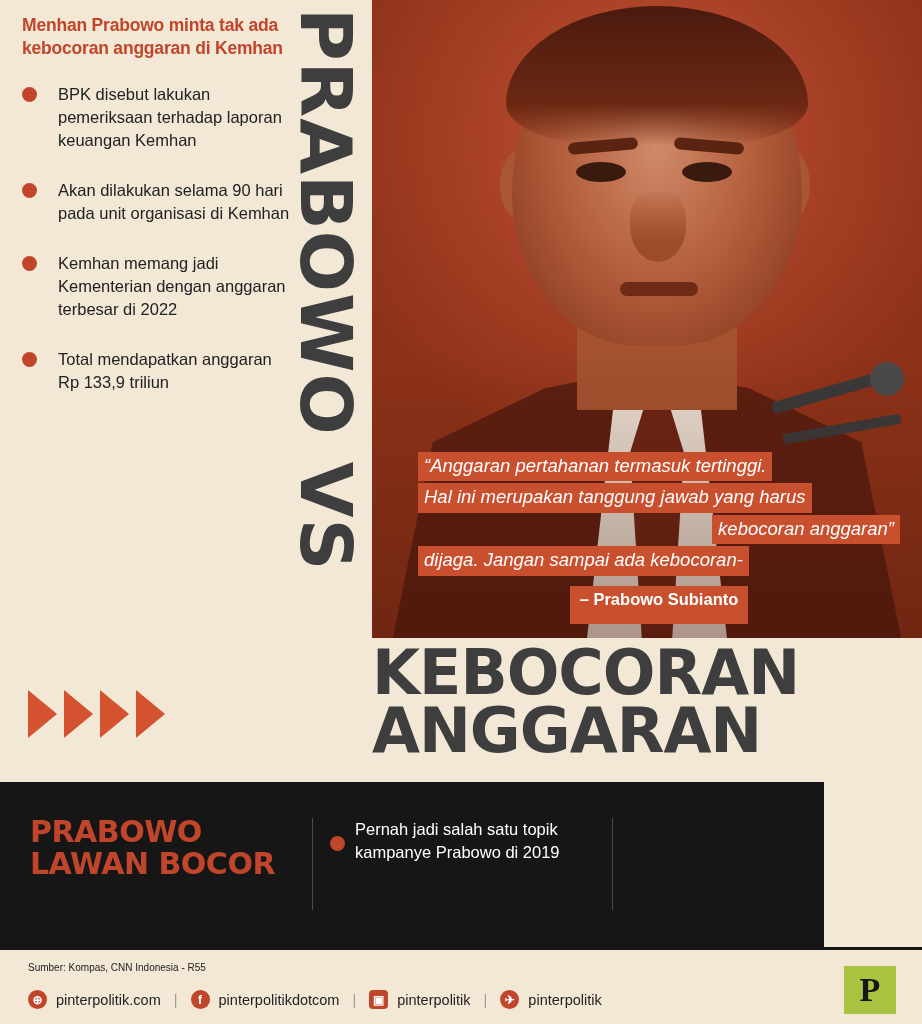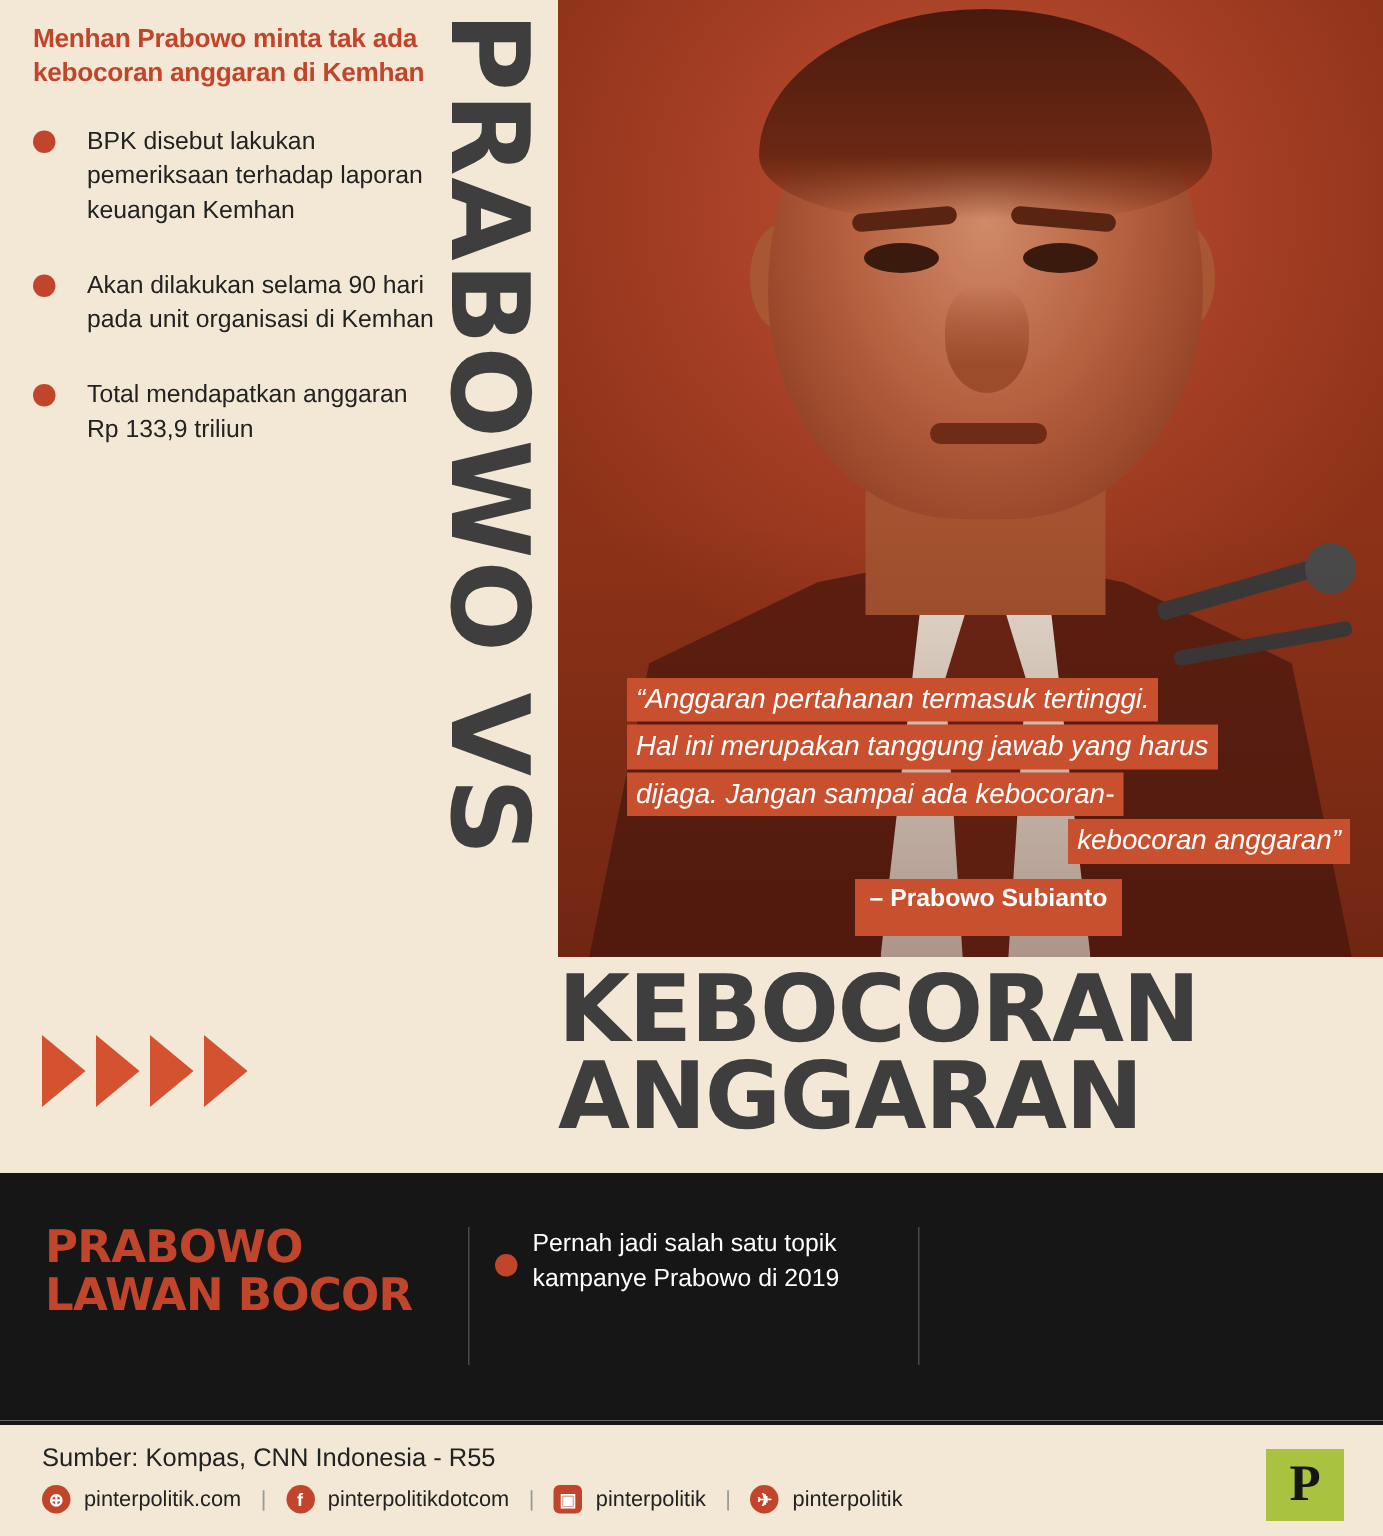--- a/index.html
+++ b/index.html
@@ -246,21 +246,21 @@
     font-weight: bold;
     color: #3e3e3e;
     letter-spacing: -1px;
     line-height: 0.94;
   }
 
   
   .dark {
     position: absolute;
     left: 0; top: 782px;
-    width: 922px; height: 165px;
+    width: 824px; height: 165px;
     background: #161616;
   }
   .dark-title {
     position: absolute;
     left: 30px; top: 34px;
     width: 290px;
     color: #c1452b;
     font-family: "DejaVu Sans", "Liberation Sans", sans-serif;
     font-size: 30px;
     font-weight: bold;
@@ -301,21 +301,21 @@
   .footer {
     position: absolute;
     left: 0; top: 947px;
     width: 922px; height: 77px;
     background: #f2e8d5;
     border-top: 3px solid #161616;
   }
   .source {
     position: absolute;
     left: 28px; top: 12px;
-    font-size: 17px;
+    font-size: 10px;
     color: #222;
   }
   .socials {
     position: absolute;
     left: 28px; top: 40px;
     display: flex;
     align-items: center;
     gap: 9px;
     font-size: 14.5px;
     color: #222;
@@ -357,20 +357,24 @@
       <div class="headline">Menhan Prabowo minta tak ada kebocoran anggaran di Kemhan</div>
 
       <div class="bullets">
         <div class="bullet">
           <span class="dot"></span>
           <span class="txt">BPK disebut lakukan pemeriksaan terhadap laporan keuangan Kemhan</span>
         </div>
         <div class="bullet">
           <span class="dot"></span>
           <span class="txt">Akan dilakukan selama 90 hari pada unit organisasi di Kemhan</span>
+        </div>
+        <div class="bullet">
+          <span class="dot"></span>
+          <span class="txt">Kemhan memang jadi Kementerian dengan anggaran terbesar di 2022</span>
         </div>
         <div class="bullet">
           <span class="dot"></span>
           <span class="txt">Total mendapatkan anggaran Rp 133,9 triliun</span>
         </div>
       </div>
     </div>
 
     <div class="arrows">
       <span class="arrow"></span>
@@ -405,25 +409,25 @@
       <div class="photo-shade"></div>
     </div>
 
     <div class="quote">
       <div class="lines">
         <span class="line">“Anggaran pertahanan termasuk tertinggi.</span>
       </div>
       <div class="lines">
         <span class="line">Hal ini merupakan tanggung jawab yang harus</span>
       </div>
+      <div class="lines right">
+        <span class="line">kebocoran anggaran”</span>
+      </div>
       <div class="lines">
         <span class="line">dijaga. Jangan sampai ada kebocoran-</span>
-      </div>
-      <div class="lines right">
-        <span class="line">kebocoran anggaran”</span>
       </div>
       <div class="attr-wrap">
         <span class="attr">– Prabowo Subianto</span>
       </div>
     </div>
 
     <div class="bigtitle">
       <div>KEBOCORAN</div>
       <div>ANGGARAN</div>
     </div>

